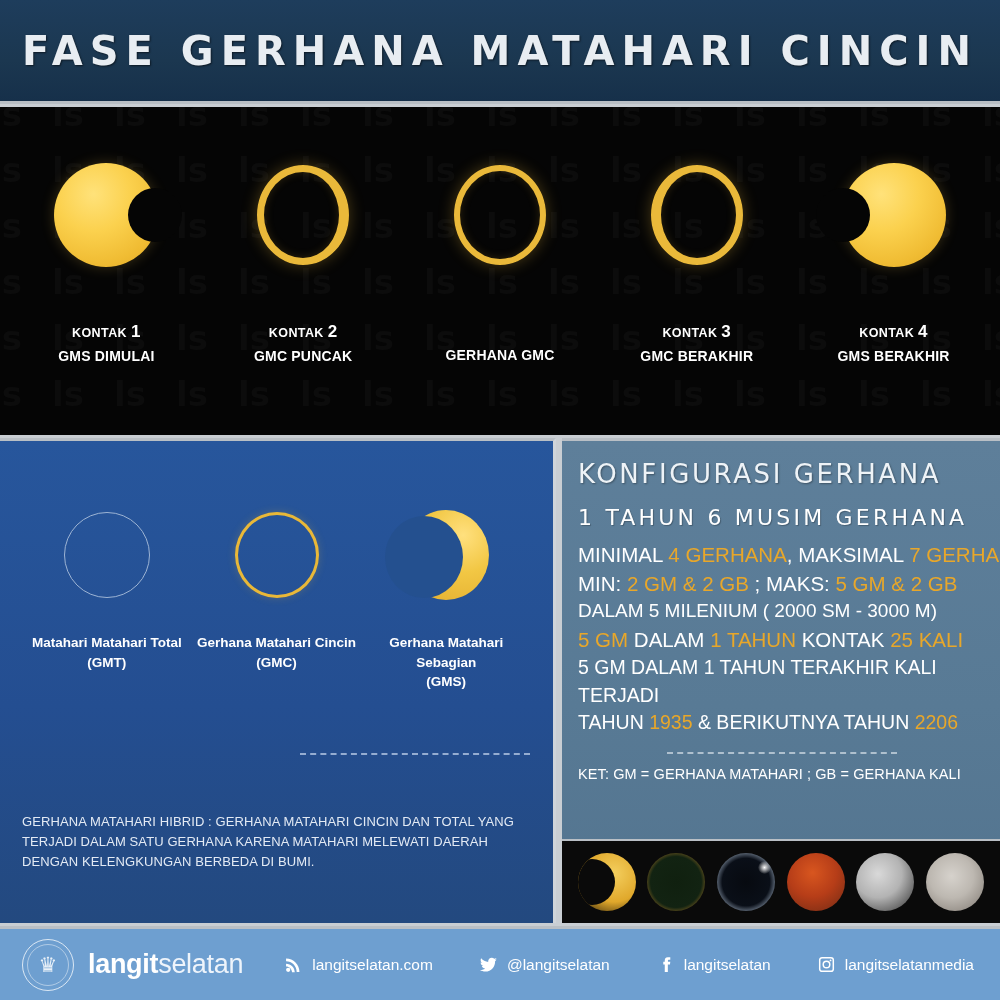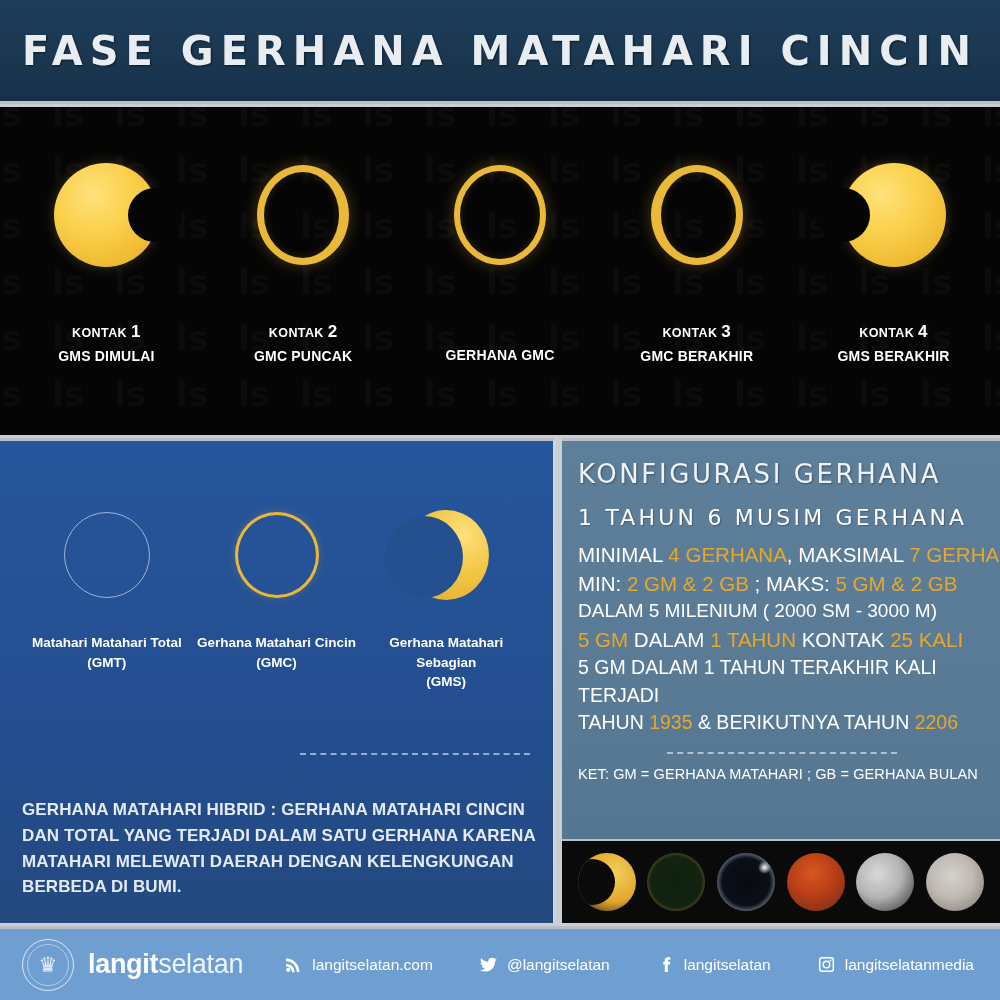--- a/index.html
+++ b/index.html
@@ -103,22 +103,22 @@
   }
   .crescent-cut {
     position:absolute; width:78px; height:82px; border-radius:50%;
     left:-18px; top:6px; background:#24508f;
   }
   .dashed-rule {
     position:absolute; left:300px; top:312px; width:230px;
     border-top:2px dashed #a9bedd; opacity:.85;
   }
   .hybrid-text {
-    position:absolute; left:22px; right:16px; top:356px;
-    color:#e3eaf4; font-size:17px; line-height:1.52; font-weight:700;
+    position:absolute; left:22px; right:16px; top:371px;
+    color:#e3eaf4; font-size:13px; line-height:1.52; font-weight:400;
     letter-spacing:.1px;
   }
 
   
   .right-panel {
     position:absolute; left:562px; top:438px; width:438px; height:485px;
     background:linear-gradient(180deg,#5e7f9a 0%,#587a95 55%,#53748f 100%);
     border-top:3px solid #b9bfc5;
     padding:18px 14px 0 16px;
   }
@@ -427,21 +427,21 @@
     <div class="cfg-line"><span>MIN: </span><span class="gold">2 GM &amp; 2 GB</span><span> ; MAKS: </span><span class="gold">5 GM &amp; 2 GB</span></div>
 
     <div class="cfg-line sm">DALAM 5 MILENIUM ( 2000 SM - 3000 M)</div>
 
     <div class="cfg-line"><span class="gold">5 GM</span><span> DALAM </span><span class="gold">1 TAHUN</span><span> KONTAK </span><span class="gold">25 KALI</span></div>
 
     <div class="cfg-sub" style="margin-top:0;">5 GM DALAM 1 TAHUN TERAKHIR KALI TERJADI</div>
     <div class="cfg-sub"><span>TAHUN </span><span class="gold">1935</span><span> &amp; BERIKUTNYA TAHUN </span><span class="gold">2206</span></div>
 
     <div class="right-dash"></div>
-    <div class="ket">KET: GM = GERHANA MATAHARI ; GB = GERHANA BULAN</div>
+    <div class="ket">KET: GM = GERHANA MATAHARI ; GB = GERHANA KALI</div>
 
     <div class="thumbs">
       <div class="thumb t1"></div>
       <div class="thumb t2"></div>
       <div class="thumb t3"></div>
       <div class="thumb t4"></div>
       <div class="thumb t5"></div>
       <div class="thumb t6"></div>
     </div>
   </div>

